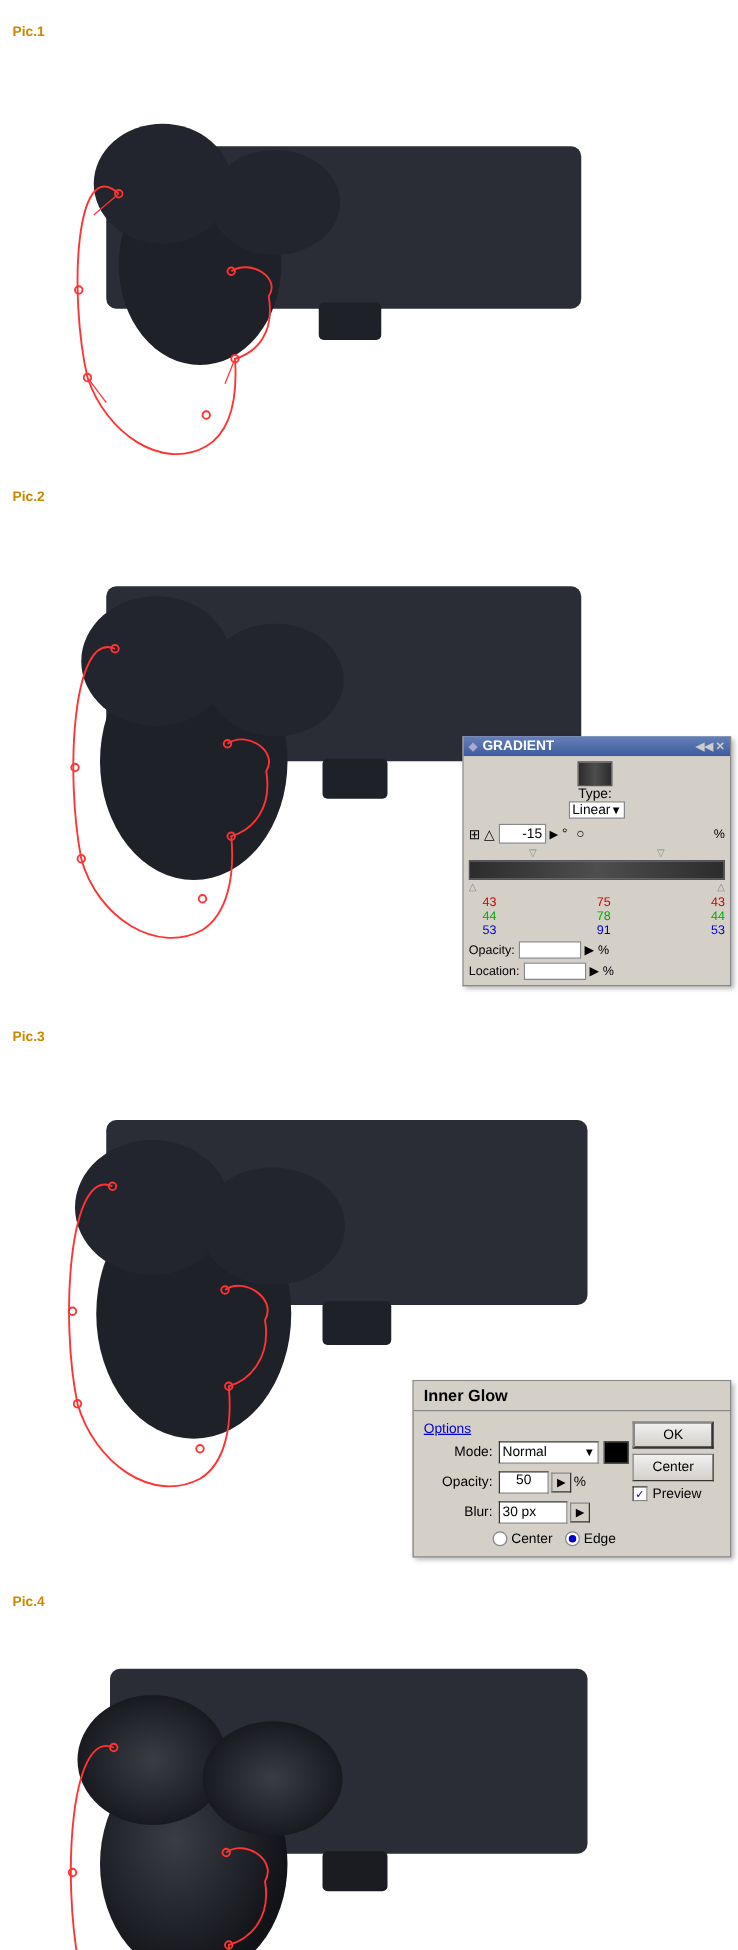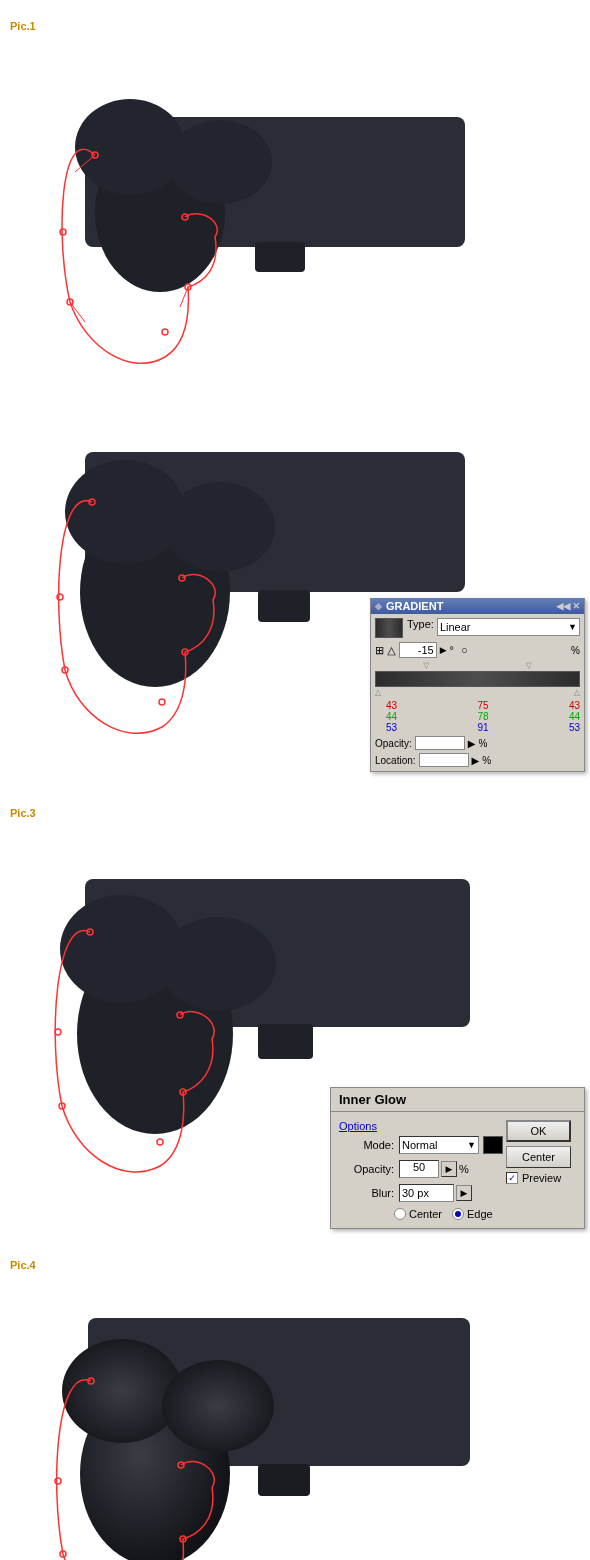--- a/index.html
+++ b/index.html
@@ -59,22 +59,23 @@
       display: flex;
       align-items: center;
       justify-content: space-between;
     }
     .gradient-panel-body {
       padding: 4px;
       background: #d4d0c8;
     }
     .gradient-row {
       display: flex;
-      align-items: flex-start;
+      align-items: center;
       margin-bottom: 4px;
+      flex-direction: column;
     }
     .gradient-swatch {
       width: 28px;
       height: 20px;
       background: linear-gradient(to right, #2b2c2b, #4e4e4e, #2b2c2b);
       border: 1px solid #555;
       margin-right: 4px;
     }
     .gradient-type-label {
       margin-right: 3px;
@@ -315,20 +316,21 @@
         <circle cx="185" cy="180" r="3" fill="none" stroke="#ff3333" stroke-width="1.5"></circle>
 
         <line x1="95" y1="118" x2="75" y2="135" stroke="#ff3333" stroke-width="1"></line>
         <line x1="188" y1="250" x2="180" y2="270" stroke="#ff3333" stroke-width="1"></line>
         <line x1="70" y1="265" x2="85" y2="285" stroke="#ff3333" stroke-width="1"></line>
       </svg>
     </div>
   </div>
 
   <div class="pic-section">
+    <div class="pic-label">Pic.2</div>
     <div class="canvas-area" style="height:400px; position:relative;">
       <svg class="controller-svg" width="590" height="400" viewBox="0 0 590 400">
 
         <rect x="85" y="60" width="380" height="140" rx="8" ry="8" fill="#2a2d35"></rect>
 
         <ellipse cx="155" cy="200" rx="75" ry="95" fill="#1e2128"></ellipse>
 
         <ellipse cx="125" cy="120" rx="60" ry="52" fill="#22252d"></ellipse>
 
         <ellipse cx="220" cy="135" rx="55" ry="45" fill="#22252d"></ellipse>

